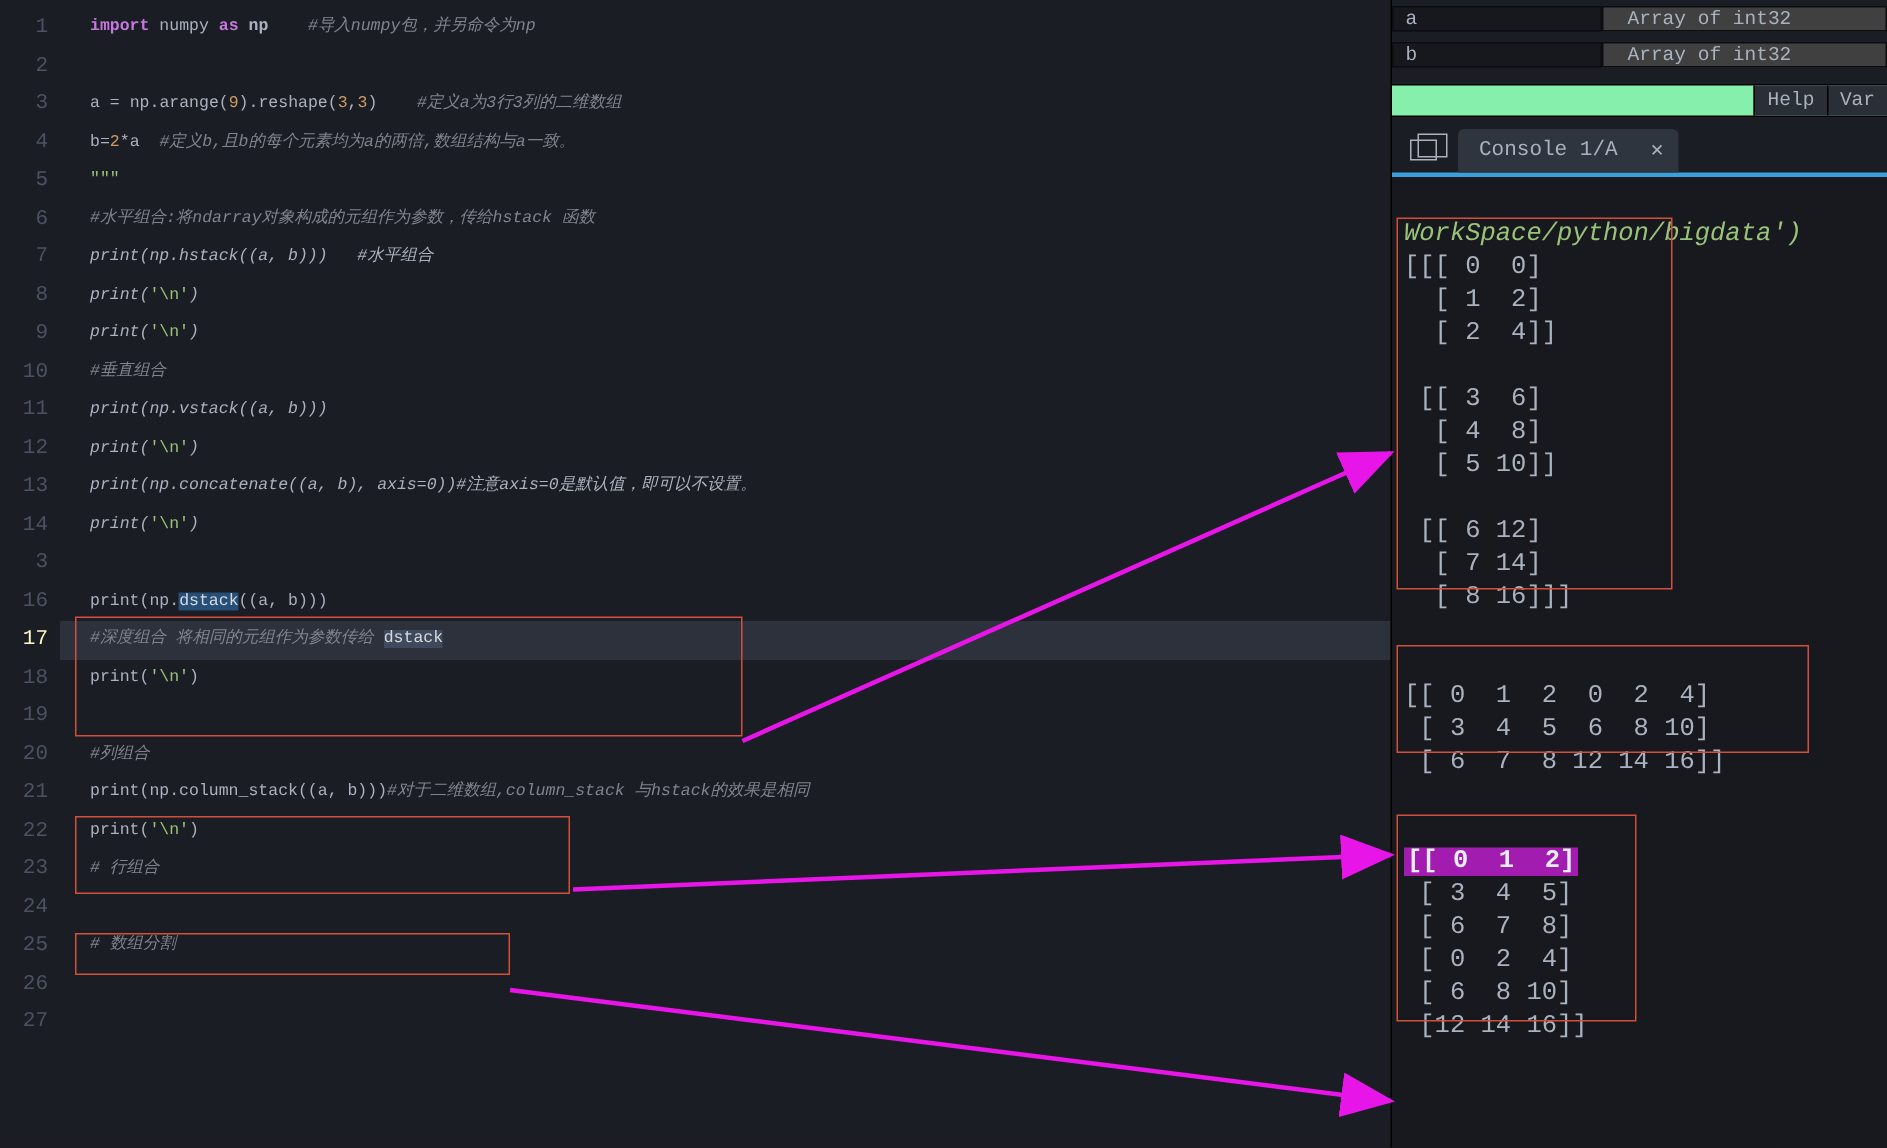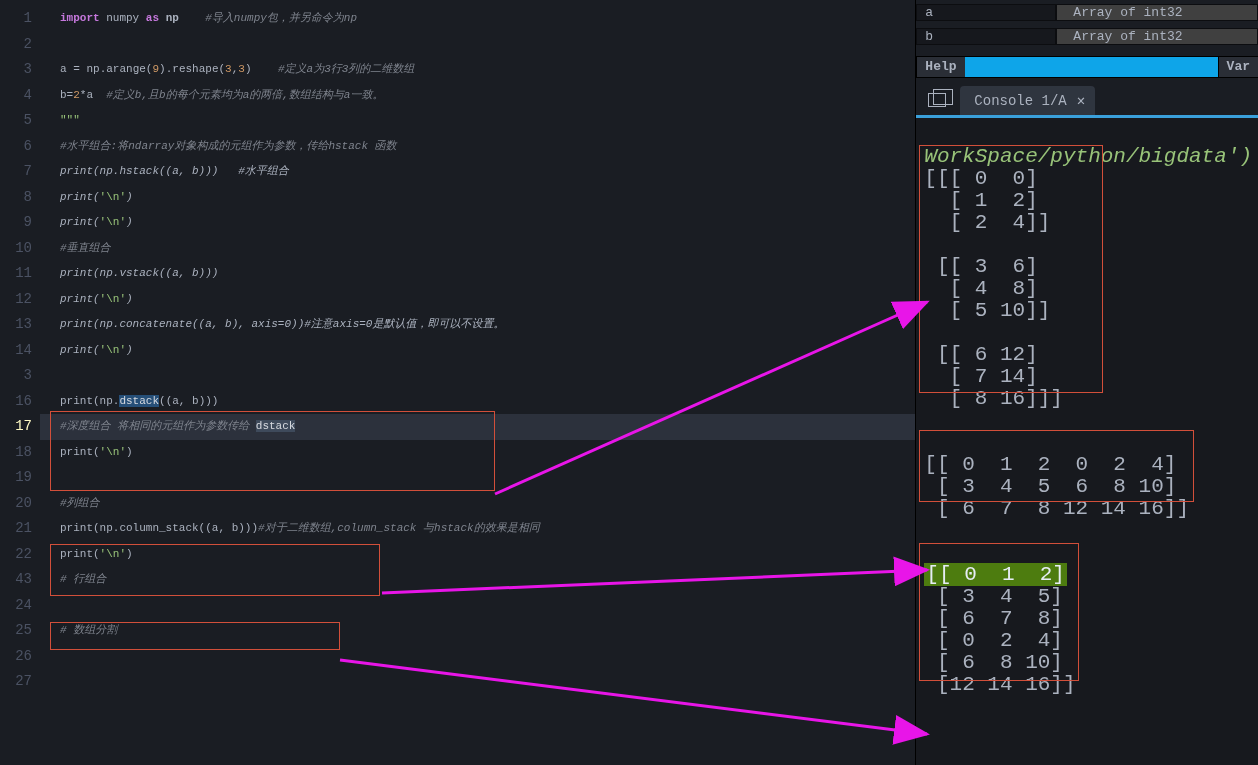--- a/index.html
+++ b/index.html
@@ -83,25 +83,24 @@
     color: #abb2bf;
     font-size: 13px;
     overflow: hidden;
   }
   .var-row { display: flex; height: 24px; align-items: center; }
   .var-row .vname { width: 140px; padding-left: 8px; background: #16181d; border: 1px solid #0c0d10; }
   .var-row .vtype { flex: 1; padding-left: 16px; background: #404040; border: 1px solid #0c0d10; }
   .help-tabs {
     height: 22px;
     display: flex;
-    justify-content: space-between;
-    background: #0ea5e9;
+    justify-content: flex-end;
+    background: #86efac;
     border-top: 1px solid #000;
     border-bottom: 1px solid #000;
-    font-weight: bold;
   }
   .help-tabs span {
     padding: 2px 8px;
     color: #abb2bf;
     font-size: 13px;
     background: #2a2e36;
     border-left: 1px solid #000;
   }
   .console-tabs {
     height: 40px;
@@ -124,41 +123,40 @@
     border: 1.5px solid #abb2bf;
     top: -5px; left: 4px;
   }
   .console-tab {
     background: #2f353f;
     color: #abb2bf;
     padding: 6px 10px 6px 14px;
     border-top-left-radius: 4px;
     border-top-right-radius: 4px;
     display: flex;
-    align-items: center;
-    gap: 10px;
+    gap: 22px;
     font-size: 14px;
   }
   .console-tab .tab-close {
     font-weight: bold;
     cursor: pointer;
   }
   .console-out {
     flex: 1;
     background: #17191e;
     color: #abb2bf;
     padding: 6px 6px 6px 8px;
     white-space: pre;
-    font-size: 21px;
+    font-size: 17px;
     line-height: 22px;
     position: relative;
     overflow: hidden;
   }
   .console-out .path { color: #98c379; font-style: italic; }
-  .console-out .row-hl { background: #4d7c0f; color: #e6edf5; padding: 0 2px; }
+  .console-out .row-hl { background: #a21caf; color: #e6edf5; padding: 0 2px; font-weight: bold; }
 
   
   .arrows {
     position: absolute;
     top: 0; left: 0;
     width: 1258px; height: 765px;
     pointer-events: none;
   }
 </style>
 </head>
@@ -183,21 +181,21 @@
       <div class="ln">13</div>
       <div class="ln">14</div>
       <div class="ln">3</div>
       <div class="ln">16</div>
       <div class="ln current">17</div>
       <div class="ln">18</div>
       <div class="ln">19</div>
       <div class="ln">20</div>
       <div class="ln">21</div>
       <div class="ln">22</div>
-      <div class="ln">43</div>
+      <div class="ln">23</div>
       <div class="ln">24</div>
       <div class="ln">25</div>
       <div class="ln">26</div>
       <div class="ln">27</div>
     </div>
 
     <div class="code-area">
 
       <div class="code-line"><span class="kw">import</span> <span class="mod">numpy</span> <span class="kw">as</span> <span class="alias">np</span>    <span class="cmt">#导入numpy包，并另命令为np</span></div>
 

